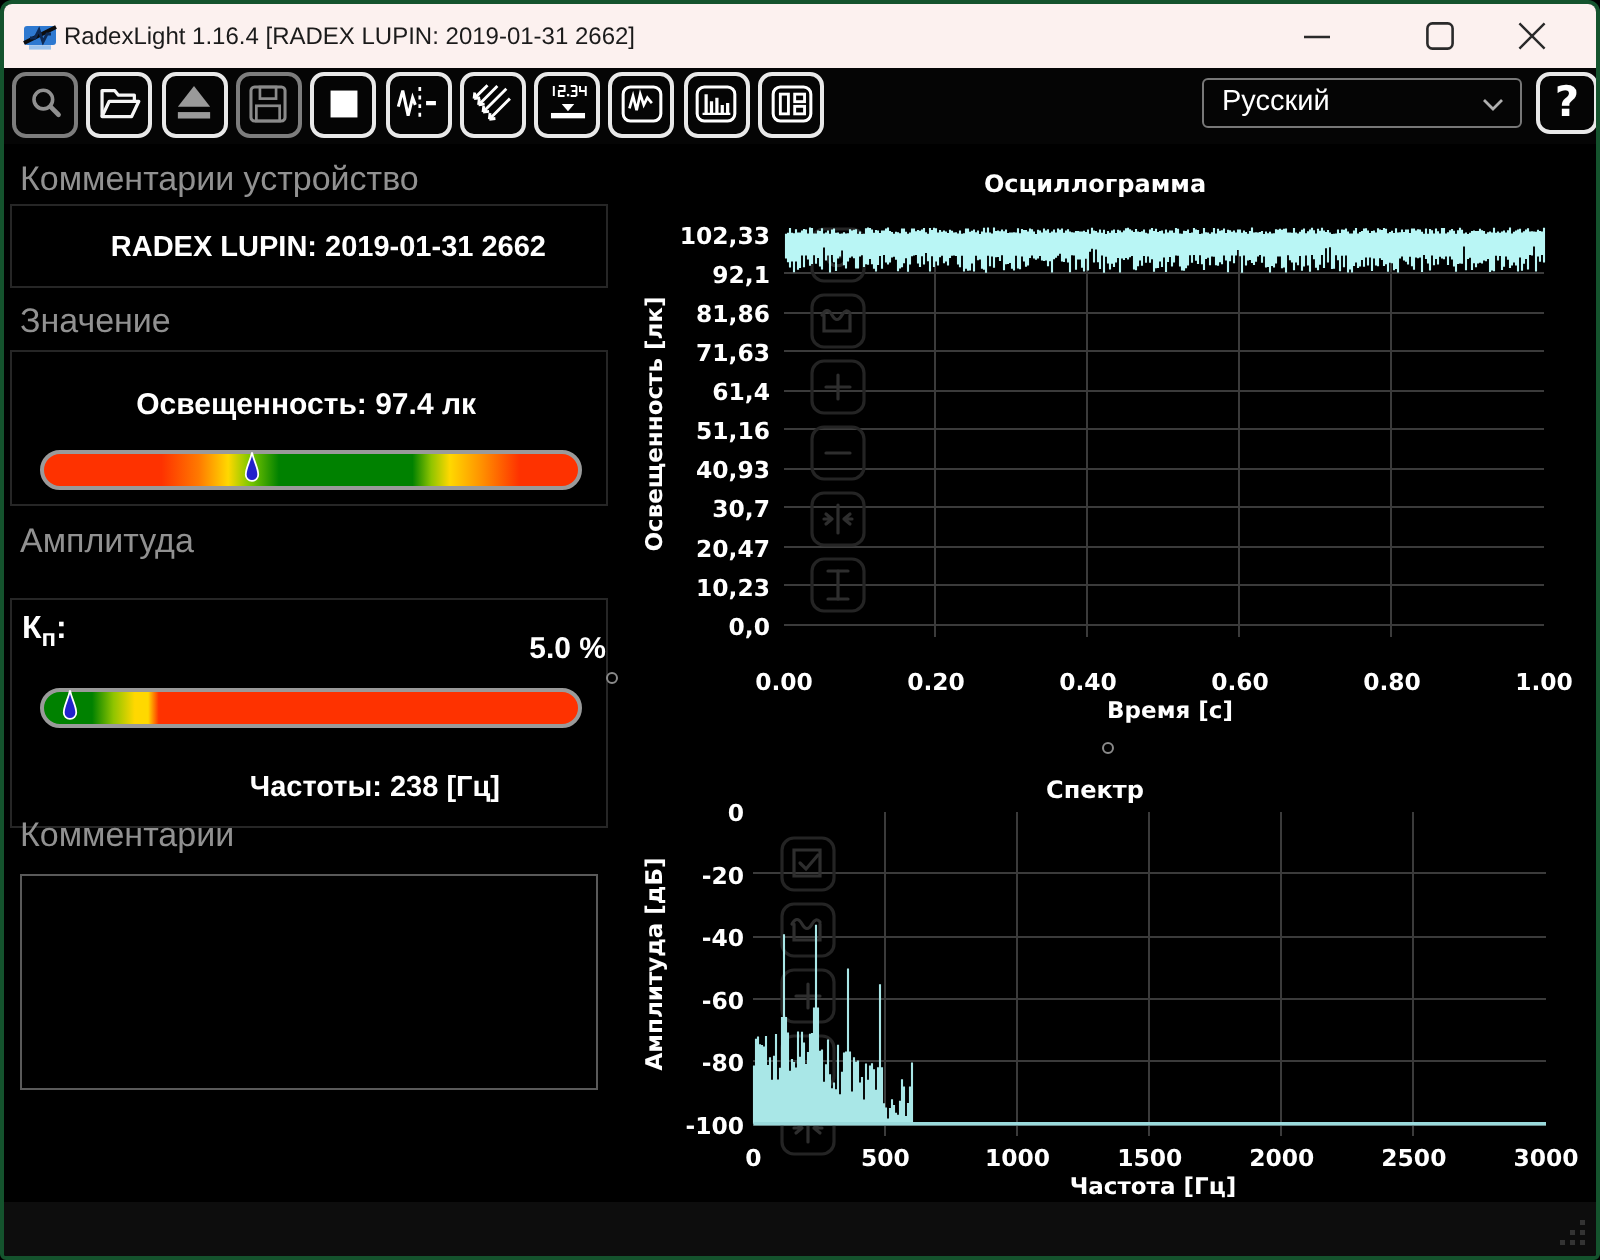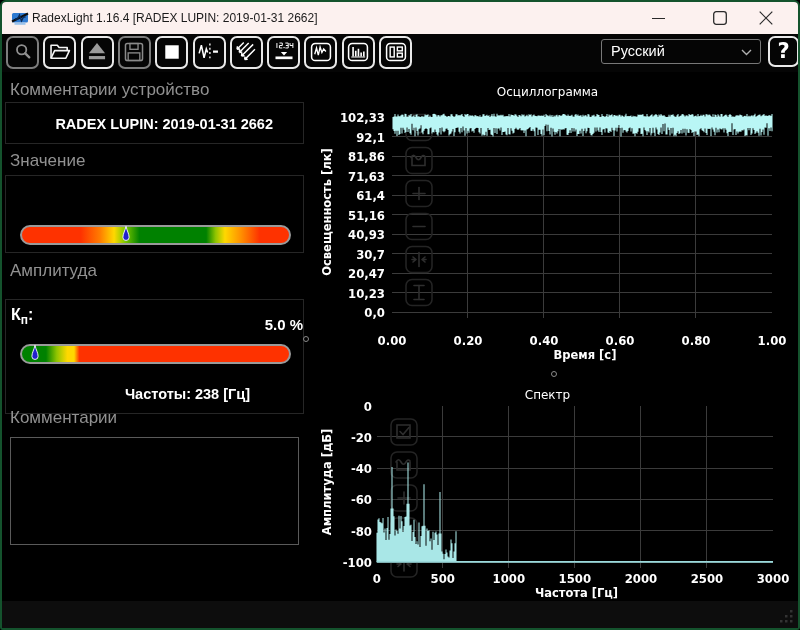--- a/index.html
+++ b/index.html
@@ -17,21 +17,21 @@
 .lang{position:absolute;left:599px;top:4.5px;width:160px;height:25px;background:#050505;border:1px solid #787878;border-radius:3px;color:#fff;font-size:14.5px;line-height:23px;padding-left:9px}
 .lang svg{position:absolute;right:8px;top:9px}
 .help{position:absolute;left:766px;top:1.5px;width:31px;height:31px;border:2px solid #e9e9e9;border-radius:7px;color:#fff;font-size:21px;font-weight:bold;text-align:center;line-height:27px;font-family:"DejaVu Sans",sans-serif}
 .heading{position:absolute;left:8px;font-size:17px;color:#919191;white-space:nowrap}
 .gbox{position:absolute;left:3px;width:299px;border:1px solid #262626;background:#000}
 .bold-w{position:absolute;width:100%;text-align:right;color:#fff;font-weight:bold;white-space:nowrap}
 .gradbar{position:absolute;left:14px;width:271px;height:20px;border:2px solid #9a9a9a;border-radius:10px}
 .marker{position:absolute;top:-2px;width:8px;height:22px;margin-left:-4px}
 .comments{position:absolute;left:8px;top:435px;width:289px;height:108px;border:1px solid #5a5a5a;background:#000}
 .splitdot{position:absolute;width:6px;height:6px;border:1px solid #8a8a8a;border-radius:50%}
-.chart-title{position:absolute;text-align:center;color:#fff;font-family:"DejaVu Sans",sans-serif;font-size:12px;font-weight:normal;white-space:nowrap}
+.chart-title{position:absolute;text-align:center;color:#fff;font-family:"DejaVu Sans",sans-serif;font-size:12px;font-weight:bold;white-space:nowrap}
 .axis-name{position:absolute;text-align:center;color:#fff;font-family:"DejaVu Sans",sans-serif;font-size:11.5px;font-weight:bold;white-space:nowrap}
 .ylab{transform:rotate(-90deg)}
 .statusbar{position:absolute;left:0;right:0;bottom:0;height:27px;background:#0d0d0d}
 .grid{stroke:#3b3b3b;stroke-width:1;shape-rendering:crispEdges}
 .tick{fill:#fff;font-family:"DejaVu Sans",sans-serif;font-size:11.7px;font-weight:bold}
 .tick-end{text-anchor:end}
 .tick-mid{text-anchor:middle}
 .cbtn{fill:none;stroke:#242424;stroke-width:1.6}
 .cglyph{stroke:#2e2e2e;stroke-width:1.6;fill:none;stroke-linecap:round}
 #charts{position:absolute;left:0;top:0}
@@ -163,20 +163,21 @@
     <div class="help">?</div>
   </div>
 
   <div class="heading" style="top:78px">Комментарии устройство</div>
   <div class="gbox" style="top:100px;height:42px">
     <div class="bold-w" style="top:13px;font-size:14.5px;width:267px">RADEX LUPIN: 2019-01-31 2662</div>
   </div>
 
   <div class="heading" style="top:149px">Значение</div>
   <div class="gbox" style="top:173px;height:78px">
+    <div class="bold-w" style="top:18px;font-size:15px;width:232px">Освещенность: 97.4 лк</div>
     <div class="gradbar" style="top:49px;background:linear-gradient(to right,#fe3200 0%,#fe3200 22%,#ff7a00 29%,#ffd800 34.5%,#7ec800 38.5%,#008100 44%,#008100 69%,#8fc400 72.5%,#ffd800 76%,#ff9000 82%,#fe3200 89%)">
       <svg class="marker" id="lux-marker" viewBox="0 0 9 24" style="left: 39%;">
         <path d="M4.5 1 C5.5 6 8 9.5 8 13.5 a3.5 3.5 0 0 1 -7 0 C1 9.5 3.5 6 4.5 1 Z" fill="#2222cc" stroke="#ffffff" stroke-width="1"></path>
       </svg>
     </div>
   </div>
 
   <div class="heading" style="top:259px">Амплитуда</div>
   <div class="gbox" style="top:297px;height:115px">
     <div style="position:absolute;left:5px;top:6px;color:#fff;font-weight:bold;font-size:16px"><span>К</span><sub style="font-size:12px">п</sub><span>:</span></div>

